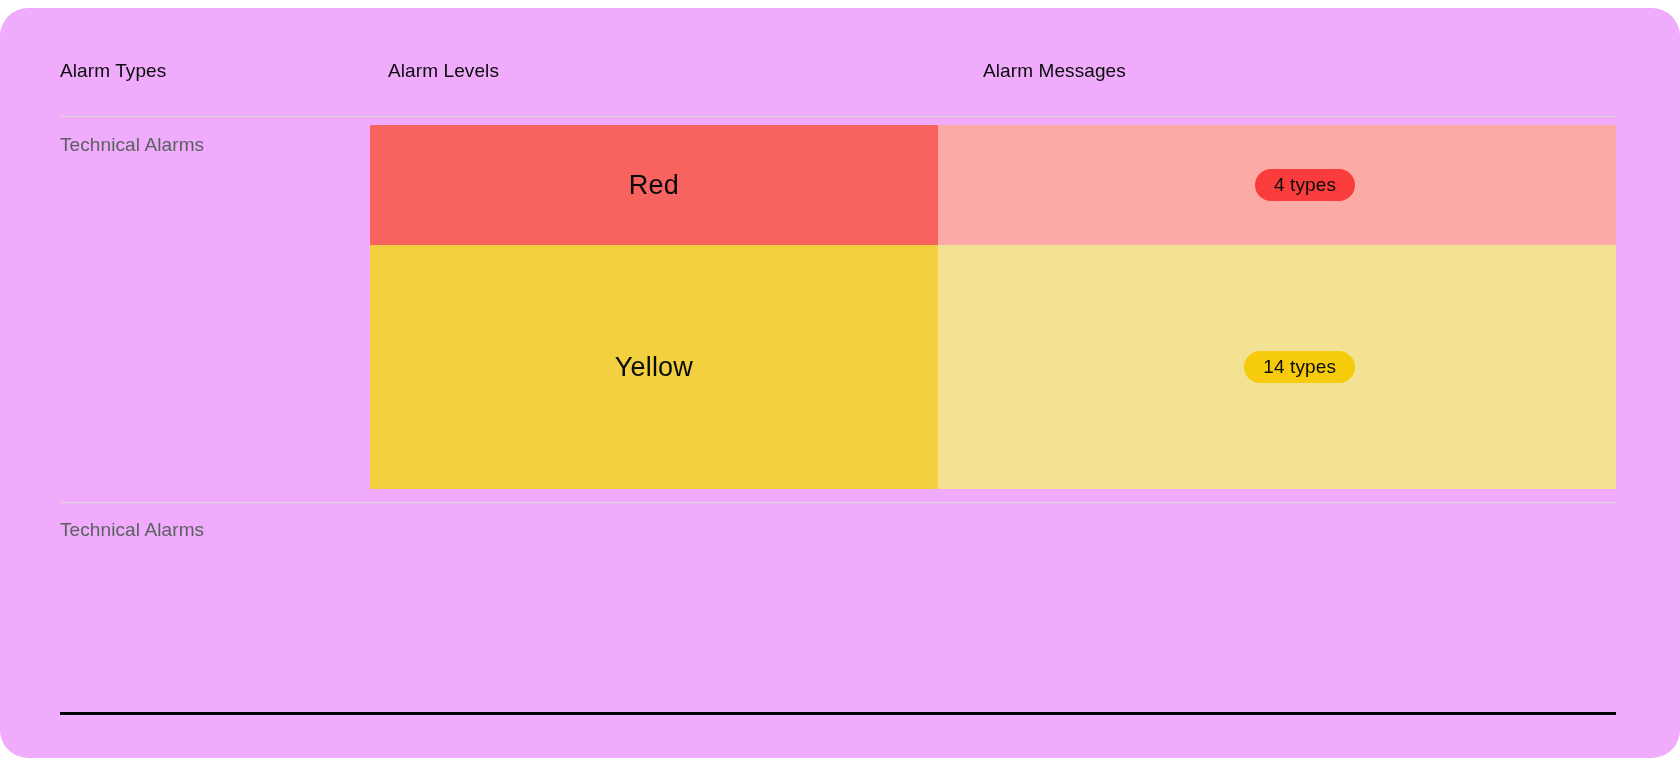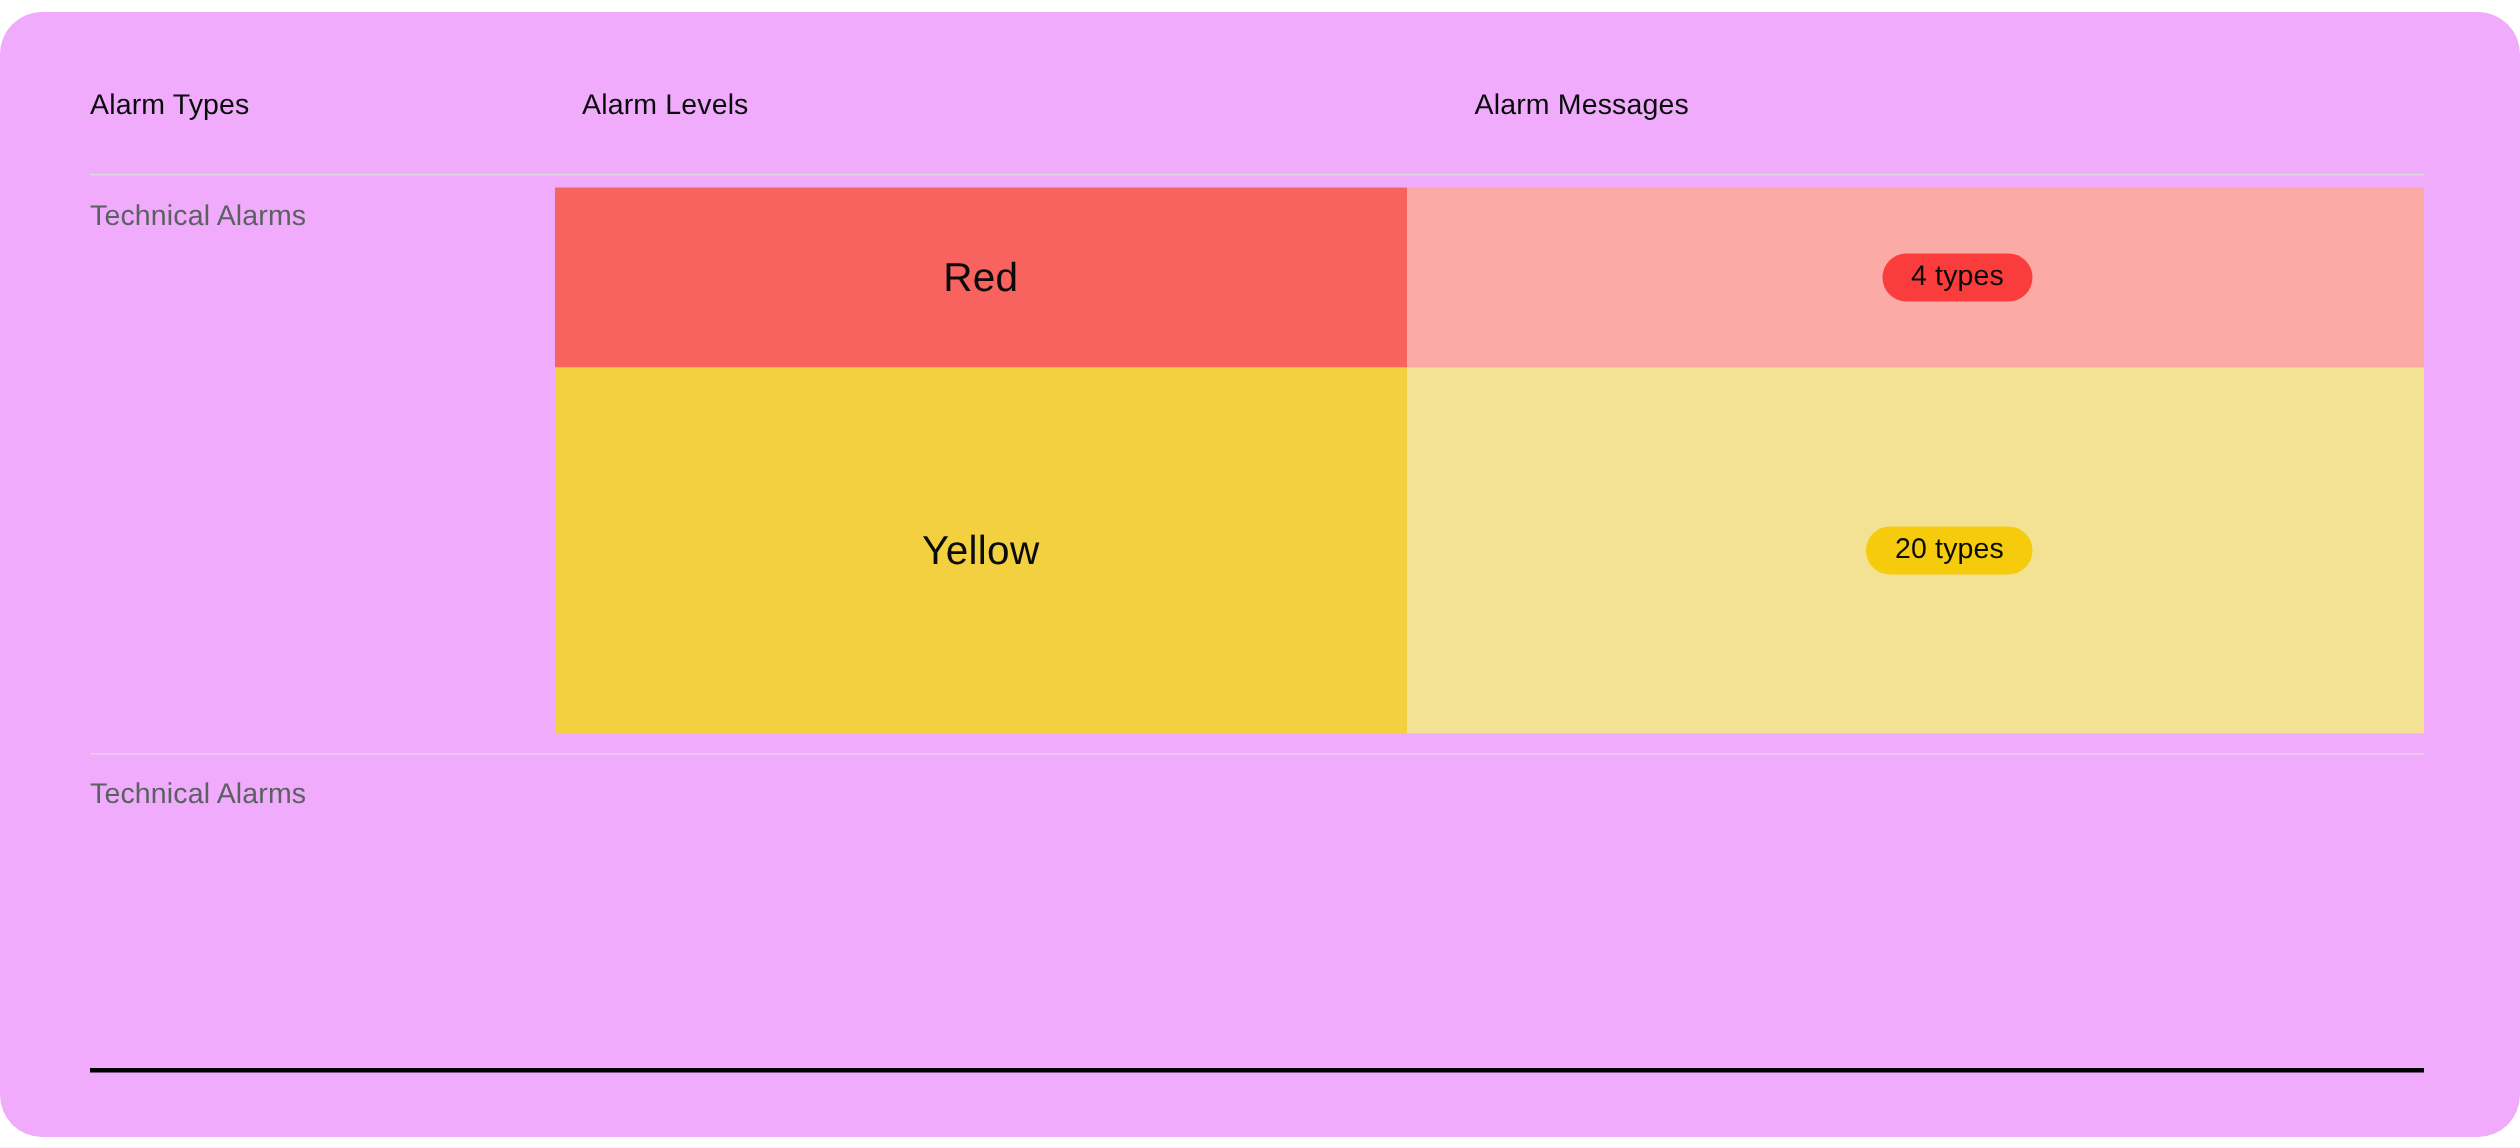--- a/index.html
+++ b/index.html
@@ -145,20 +145,20 @@
     <div class="msg-cell" style="background-color: rgb(251, 170, 165);">
       <span class="pill" style="background-color: rgb(250, 60, 60);">4 types</span>
     </div>
   </div>
 
   <div class="band yellow">
     <div class="level-cell" style="background-color: rgb(242, 208, 63);">
       <span class="level-text">Yellow</span>
     </div>
     <div class="msg-cell" style="background-color: rgb(243, 226, 148);">
-      <span class="pill" style="background-color: rgb(245, 203, 12);">20 types</span>
+      <span class="pill" style="background-color: rgb(245, 203, 12);">14 types</span>
     </div>
   </div>
 
   <div class="band blue">
   </div>
 
 </div>
 
 </body></html>

